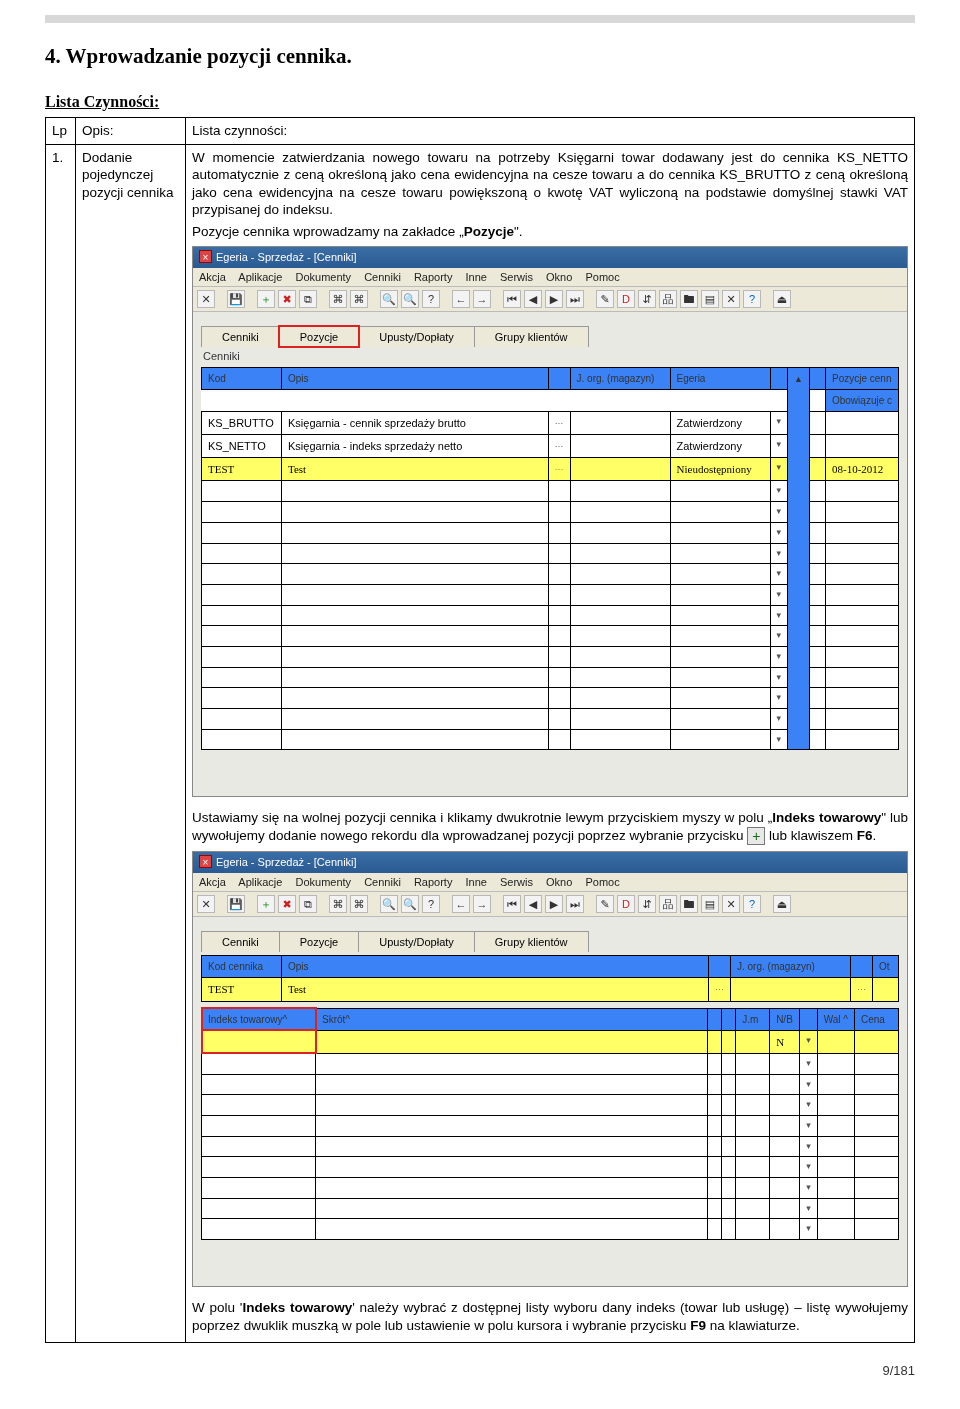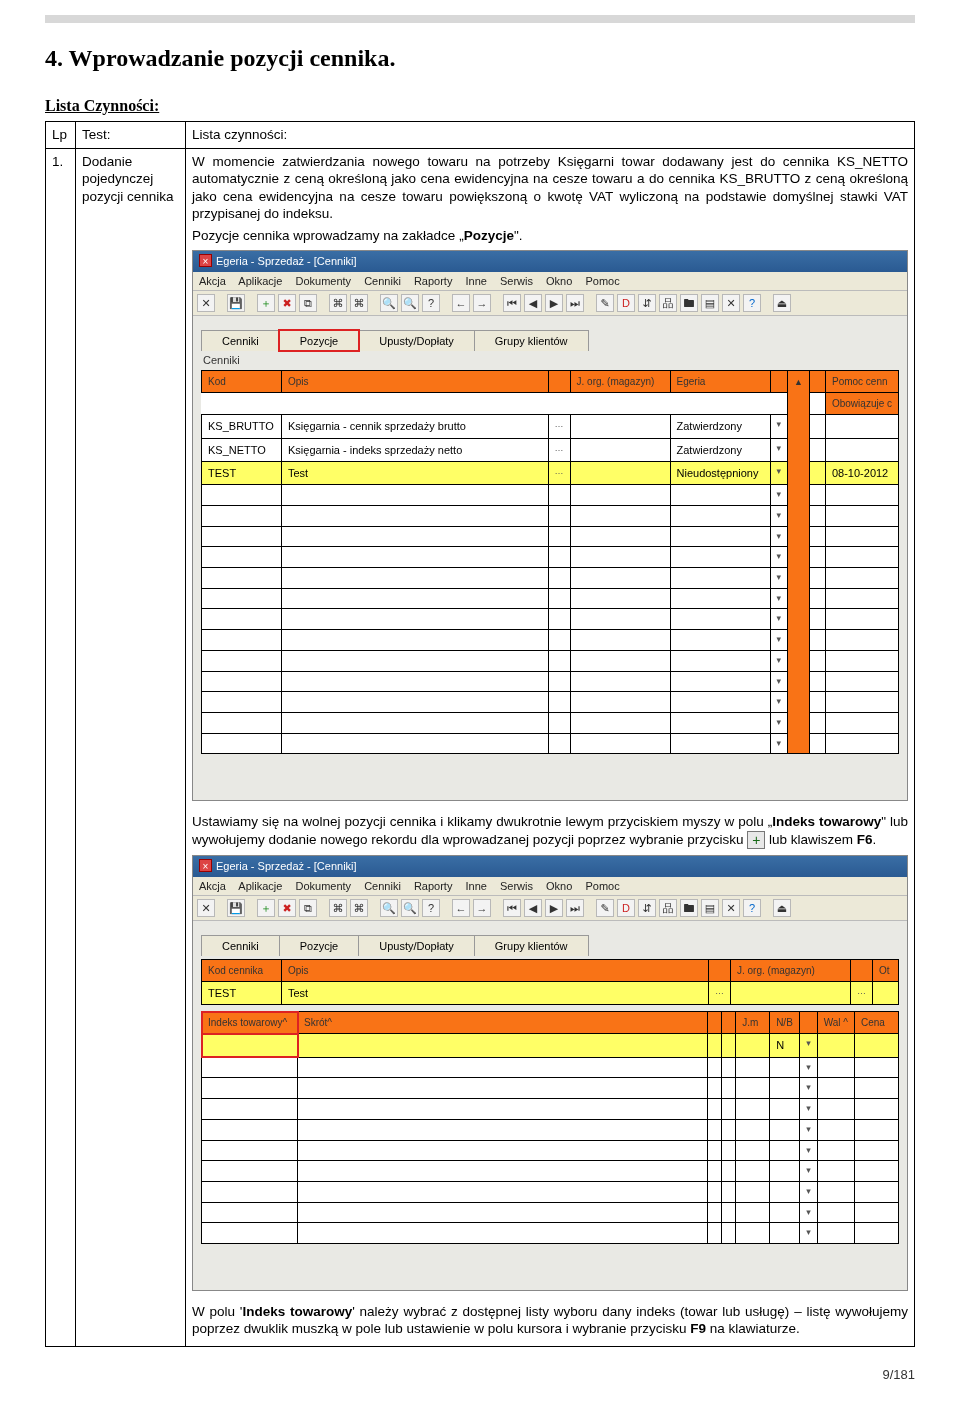--- a/index.html
+++ b/index.html
@@ -13,21 +13,21 @@
     line-height: 1.3;
   }
   .header-bar {
     height: 8px;
     background: #d8d8d8;
     margin: 15px 0 20px 0;
   }
   h2.page-title {
     font-family: "Times New Roman", serif;
     font-weight: bold;
-    font-size: 24px;
+    font-size: 21px;
     margin: 6px 0 22px 0;
   }
   .list-label {
     font-weight: bold;
     text-decoration: underline;
     font-size: 16px;
     margin-bottom: 4px;
     display: block;
   }
   table.outer {
@@ -139,28 +139,28 @@
   }
   .grid th, .grid td {
     border: 1px solid #bbb;
     padding: 1px 4px;
     height: 18px;
     text-align: left;
     white-space: nowrap;
     overflow: hidden;
   }
   .grid th {
-    background: #f97316;
+    background: #3b82f6;
     font-weight: normal;
     color: #333;
     font-size: 10px;
     border-bottom: 1px solid #bbb;
   }
   .grid td.empty { background: #fff; }
-  .row-yellow td { background: #ffff66 !important; }
+  .row-yellow td { background: #ffff66 !important; font-family: Liberation Serif, serif; }
   .cell-yellow { background: #ffff66 !important; }
   .grid .dd {
     width: 14px; text-align: center; color: #555; font-size: 9px;
   }
   .scrollbar-col {
     width: 14px; background: #ece9d8;
     border-left: 1px solid #aaa;
   }
   .scroll-arrow { font-size: 9px; color: #333; text-align:center; line-height:14px; }
   .app-footer { height: 40px; }
@@ -183,21 +183,21 @@
 <div class="header-bar"></div>
 
 <h2 class="page-title">4.  Wprowadzanie pozycji cennika.</h2>
 
 <span class="list-label">Lista Czynności:</span>
 
 <table class="outer">
   <tbody>
       <tr>
     <th class="col-lp">Lp</th>
-    <th class="col-opis">Test:</th>
+    <th class="col-opis">Opis:</th>
     <th>Lista czynności:</th>
   </tr>
   <tr>
     <td>1.</td>
     <td>Dodanie pojedynczej pozycji cennika</td>
     <td class="cell-body">
 
       <p class="just">W momencie zatwierdzania nowego towaru na potrzeby Księgarni towar dodawany jest do cennika KS_NETTO automatycznie z ceną określoną jako cena ewidencyjna na cesze towaru a do cennika KS_BRUTTO z ceną określoną jako cena ewidencyjna na cesze towaru powiększoną o kwotę VAT wyliczoną na podstawie domyślnej stawki VAT przypisanej do indeksu.</p>
       <p>
         <span>Pozycje cennika wprowadzamy na zakładce „</span><span class="bold">Pozycje</span><span>".</span>
@@ -271,21 +271,21 @@
               <th style="width:80px">Kod</th>
               <th>Opis</th>
               <th style="width:14px"></th>
               <th style="width:100px">J. org. (magazyn)</th>
               <th style="width:100px">Egeria</th>
               <th style="width:14px"></th>
               <th class="scrollbar-col" rowspan="19">
                 <div class="scroll-arrow">▲</div>
               </th>
               <th style="width:16px"></th>
-              <th style="width:70px">Pomoc cenn</th>
+              <th style="width:70px">Pozycje cenn</th>
             </tr>
             <tr style="font-size:10px">
               <td colspan="6" style="border:none;height:0;padding:0"></td>
               <td style="border:none;height:0;padding:0"></td>
               <th style="font-size:10px">Obowiązuje c</th>
             </tr>
             <tr>
               <td>KS_BRUTTO</td>
               <td>Księgarnia - cennik sprzedaży brutto</td>
               <td class="dd">…</td>
@@ -535,21 +535,21 @@
               <td></td>
             </tr>
           </tbody>
               </table>
         </div>
 
         <div class="grid-wrap">
           <table class="grid">
             <tbody>
                   <tr>
-              <th style="width:96px" class="hl-box">Indeks towarowy^</th>
+              <th style="width:114px" class="hl-box">Indeks towarowy^</th>
               <th>Skrót^</th>
               <th style="width:14px"></th>
               <th style="width:14px"></th>
               <th style="width:34px">J.m</th>
               <th style="width:30px">N/B</th>
               <th style="width:14px"></th>
               <th style="width:36px">Wal ^</th>
               <th style="width:44px">Cena</th>
             </tr>
             <tr class="row-yellow">

